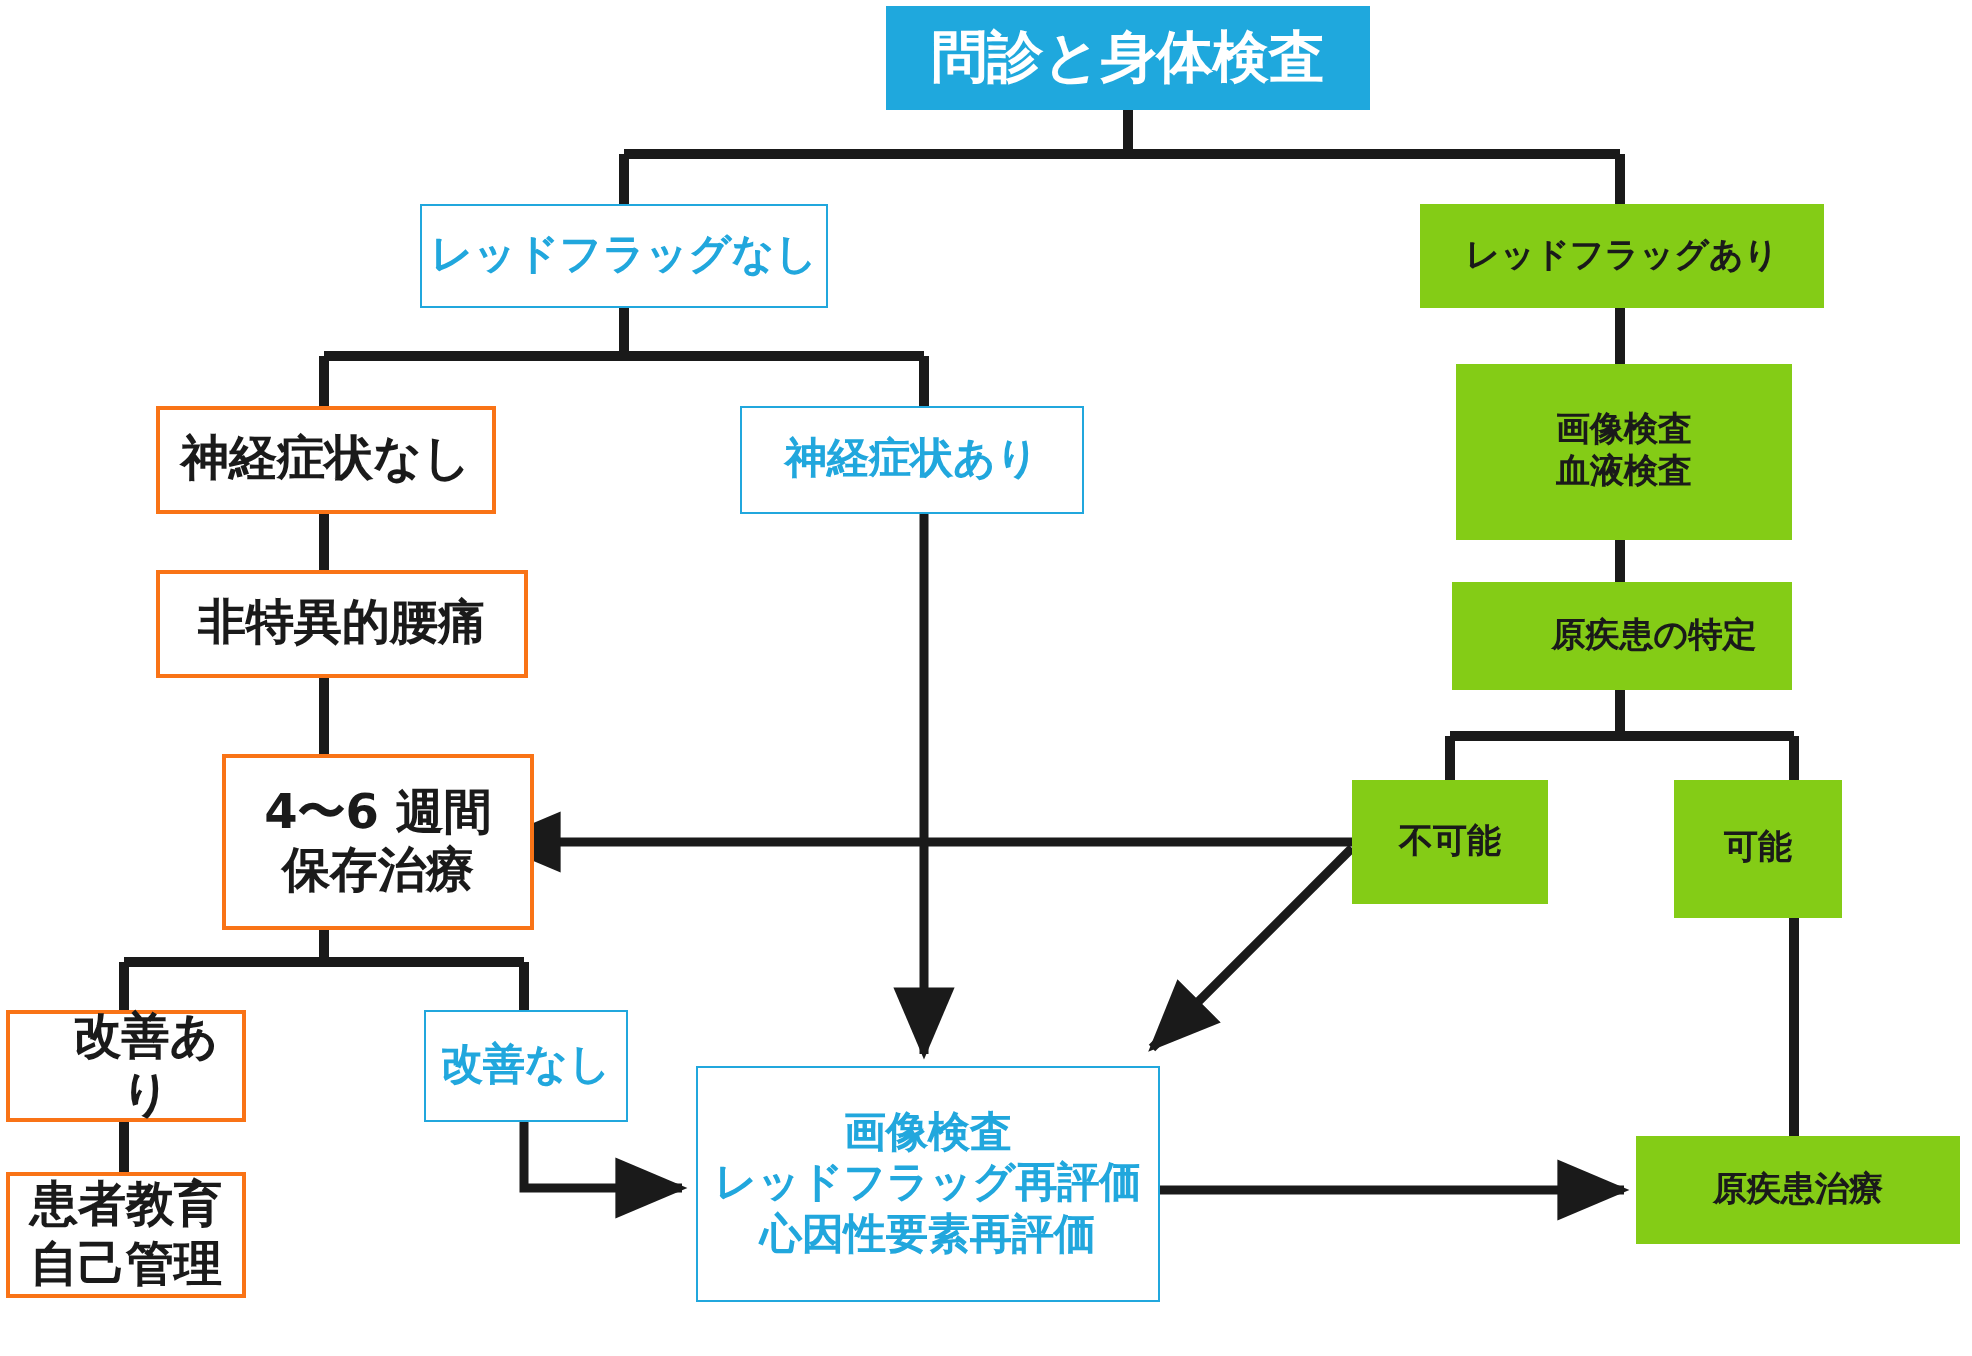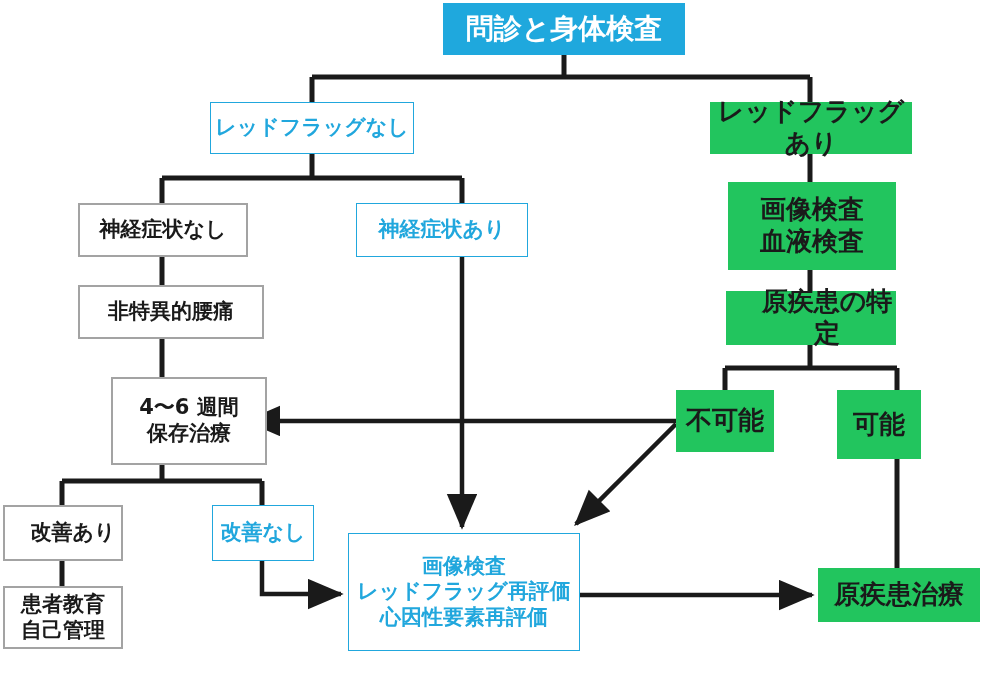--- a/index.html
+++ b/index.html
@@ -1,23 +1,23 @@
 <!DOCTYPE html>
 <html><head>
 <meta charset="utf-8">
 <style>
   html,body{margin:0;padding:0;background:#ffffff;}
   body{font-family:"DejaVu Sans","Liberation Sans",sans-serif;}
   #canvas{position:relative;width:986px;height:678px;background:#ffffff;overflow:hidden;}
   .node{position:absolute;box-sizing:border-box;display:flex;align-items:center;justify-content:center;text-align:center;line-height:1.22;white-space:pre-line;}
   
   .v-title{background:#1fa8dd;color:#ffffff;border:none;font-size:28px;font-weight:700;}
-  .v-white{background:#ffffff;color:#1a1a1a;border:2px solid #a3a3a3;font-size:21px;font-weight:700;}
+  .v-white{background:#ffffff;color:#1a1a1a;border:2px solid #f97316;font-size:24px;font-weight:700;}
   .v-cyan{background:#ffffff;color:#21a7dd;border:1.6px solid #21a7dd;font-size:21px;font-weight:700;}
-  .v-fill{background:#22c55e;color:#1a1a1a;border:none;font-size:26px;font-weight:700;}
+  .v-fill{background:#84cc16;color:#1a1a1a;border:none;font-size:17px;font-weight:700;}
   svg.edges{position:absolute;left:0;top:0;width:986px;height:678px;pointer-events:none;}
 </style>
 </head>
 <body>
 
 <div id="canvas">
 
   <svg class="edges" viewBox="0 0 986 678">
     <defs>
       <marker id="ah" markerWidth="9" markerHeight="9" refX="7.4" refY="3.4" orient="auto" markerUnits="strokeWidth">
@@ -57,21 +57,21 @@
       <path d="M262,561 L262,594 L341,594" marker-end="url(#ah)"></path>
 
       <path d="M580,595 L812,595" marker-end="url(#ah)"></path>
     </g>
   </svg>
 
   <div class="node v-title" style="left:443px;top:3px;width:242px;height:52px;">問診と身体検査</div>
   <div class="node v-cyan" style="left:210px;top:102px;width:204px;height:52px;">レッドフラッグなし</div>
   <div class="node v-fill" style="left:710px;top:102px;width:202px;height:52px;">レッドフラッグあり</div>
   <div class="node v-white" style="left:78px;top:203px;width:170px;height:54px;">神経症状なし</div>
-  <div class="node v-cyan" style="left:356px;top:203px;width:172px;height:54px;">神経症状あり</div>
+  <div class="node v-cyan" style="left:370px;top:203px;width:172px;height:54px;">神経症状あり</div>
   <div class="node v-fill" style="left:728px;top:182px;width:168px;height:88px;">画像検査
 血液検査</div>
   <div class="node v-white" style="left:78px;top:285px;width:186px;height:54px;">非特異的腰痛</div>
   <div class="node v-fill" style="left:726px;top:291px;width:170px;height:54px;padding-left:32px;">原疾患の特定</div>
   <div class="node v-white" style="left:85px;top:377px;width:156px;height:88px;margin-left:26px;">4〜6 週間
 保存治療</div>
   <div class="node v-fill" style="left:676px;top:390px;width:98px;height:62px;">不可能</div>
   <div class="node v-fill" style="left:837px;top:390px;width:84px;height:69px;">可能</div>
   <div class="node v-white" style="left:3px;top:505px;width:120px;height:56px;padding-left:20px;">改善あり</div>
   <div class="node v-cyan" style="left:212px;top:505px;width:102px;height:56px;">改善なし</div>

